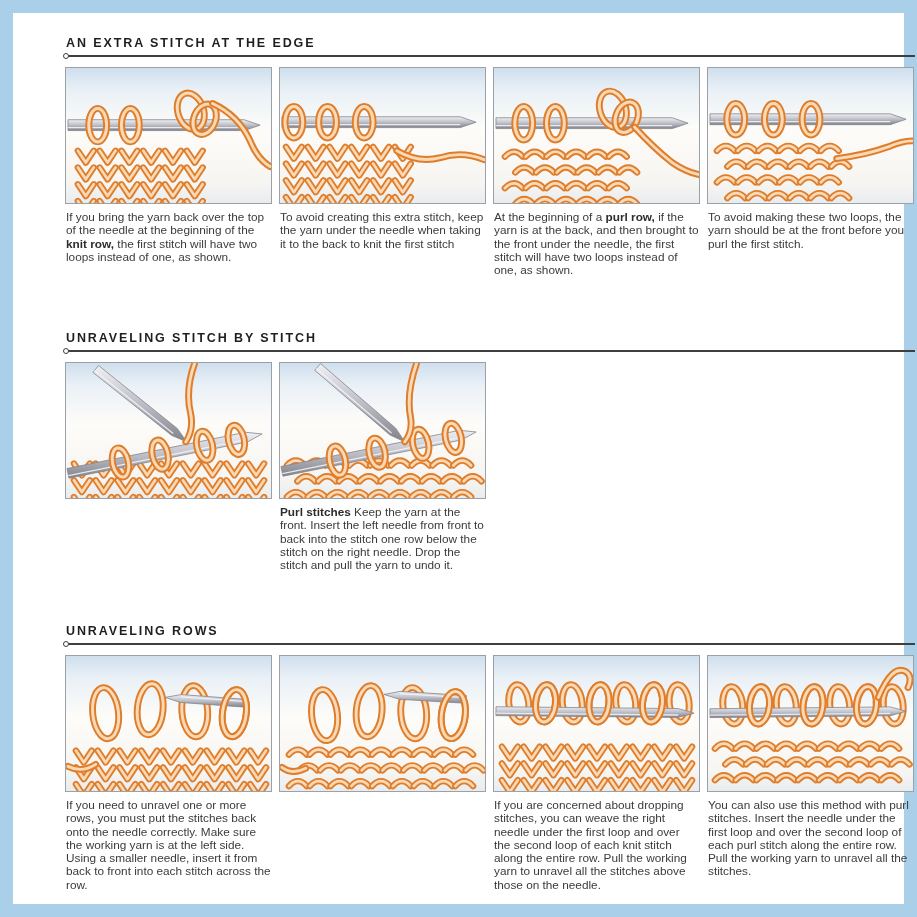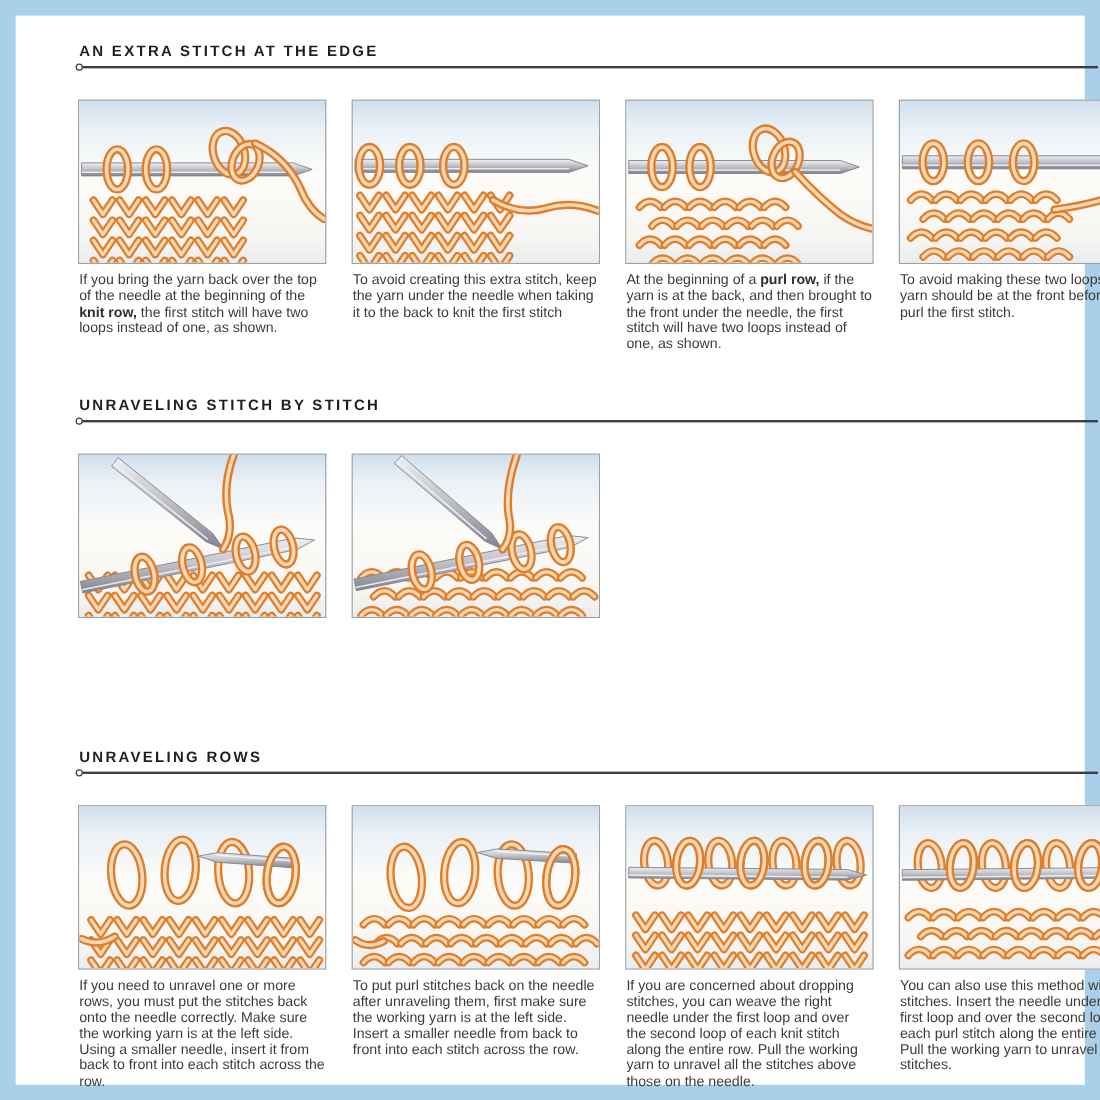--- a/index.html
+++ b/index.html
@@ -29,24 +29,24 @@
     position:relative;
     height:0;border-top:2px solid #3f3f3f;
     margin-right:2px;
   }
   .rule .dot{
     position:absolute;left:-2px;top:-4px;
     width:4px;height:4px;border:1.6px solid #3f3f3f;
     border-radius:50%;background:#fff;
   }
   .fig-grid{
-    margin-top:26px;
+    margin-top:10px;
     display:grid;
     grid-template-columns:repeat(4,207px);
-    column-gap:21px;
+    column-gap:7px;
   }
   .figure{width:207px;}
   .illus{
     width:207px;height:137px;
     border:1px solid #9ba1a6;
     box-sizing:border-box;
     overflow:hidden;
     background:#fbfbf9;
   }
   .illus svg{display:block;width:100%;height:100%;}
@@ -548,20 +548,21 @@
               <g transform="rotate(-12 175 76)">
                 <ellipse cx="175" cy="76" rx="8" ry="15" fill="none" stroke="#de7e2c" stroke-width="7"></ellipse>
                 <ellipse cx="175" cy="76" rx="8" ry="15" fill="none" stroke="#fbd9b5" stroke-width="3"></ellipse>
               </g>
               <path d="M35.05871058344258,7.4057035349612175 L110.94954245913604,72.94778560942375 Q118.47477122956802,76.47389280471188 126,80 Q121.41606064612544,73.06818926975066 116.83212129225086,66.13637853950131 L40.94128941655742,0.5942964650387821 Z" fill="url(#met)" stroke="#84848c" stroke-width="0.8"></path>
               <path d="M36.676419762549166,5.532566590732548 L112.56725163824261,71.07464866519507" stroke="#f2f3f5" stroke-width="1.3" fill="none" opacity="0.9"></path>
               <path d="M138,0 Q127,32 132,56 Q134,70 126,80" fill="none" stroke="#de7e2c" stroke-width="7" stroke-linecap="round" stroke-linejoin="round"></path>
               <path d="M138,0 Q127,32 132,56 Q134,70 126,80" fill="none" stroke="#fbd9b5" stroke-width="2.94" stroke-linecap="round" stroke-linejoin="round"></path>
             </svg>
           </div>
+        <p class="caption"><span></span><b>Purl stitches</b><span> Keep the yarn at the front. Insert the left needle from front to back into the stitch one row below the stitch on the right needle. Drop the stitch and pull the yarn to undo it.</span></p>
       </div>
     </div>
   </div>
 
   <div class="section" id="sec3">
     <h2 class="sec-heading">UNRAVELING ROWS</h2>
     <div class="rule">
         <span class="dot"></span>
       </div>
     <div class="fig-grid">
@@ -728,21 +729,20 @@
               <path d="M188.24052781609473,40.00723825282741 L121.21157480478509,35.969349517206346 Q113.10578740239254,37.48467475860317 105,39 Q112.86525958629781,41.47743650577576 120.7305191725956,43.95487301155152 L187.75947218390527,47.99276174717259 Z" fill="url(#met)" stroke="#84848c" stroke-width="0.8"></path>
               <path d="M188.10823751724263,42.20325721377234 L121.07928450593297,38.16536847815127" stroke="#f2f3f5" stroke-width="1.3" fill="none" opacity="0.9"></path>
               <g transform="rotate(7 175 60)">
                 <ellipse cx="175" cy="60" rx="12" ry="24" fill="none" stroke="#de7e2c" stroke-width="7"></ellipse>
                 <ellipse cx="175" cy="60" rx="12" ry="24" fill="none" stroke="#fbd9b5" stroke-width="3"></ellipse>
               </g>
               <path d="M26,114 Q13,121 2,113" fill="none" stroke="#de7e2c" stroke-width="7" stroke-linecap="round" stroke-linejoin="round"></path>
               <path d="M26,114 Q13,121 2,113" fill="none" stroke="#fbd9b5" stroke-width="2.94" stroke-linecap="round" stroke-linejoin="round"></path>
             </svg>
           </div>
-        <p class="caption"><span>To put purl stitches back on the needle after unraveling them, first make sure the working yarn is at the left side. Insert a smaller needle from back to front into each stitch across the row.</span><b></b><span></span></p>
       </div>
       <div class="figure">
         <div class="illus">
             <svg viewBox="0 0 207 137" preserveAspectRatio="none">
               <rect x="0" y="0" width="207" height="137" fill="url(#bg)"></rect>
               <path d="M8,92 L16,104 L24,92" fill="none" stroke="#de7e2c" stroke-width="6.5" stroke-linecap="round" stroke-linejoin="round"></path>
               <path d="M8,92 L16,104 L24,92" fill="none" stroke="#fbd9b5" stroke-width="2.73" stroke-linecap="round" stroke-linejoin="round"></path>
               <path d="M30,92 L38,104 L46,92" fill="none" stroke="#de7e2c" stroke-width="6.5" stroke-linecap="round" stroke-linejoin="round"></path>
               <path d="M30,92 L38,104 L46,92" fill="none" stroke="#fbd9b5" stroke-width="2.73" stroke-linecap="round" stroke-linejoin="round"></path>
               <path d="M52,92 L60,104 L68,92" fill="none" stroke="#de7e2c" stroke-width="6.5" stroke-linecap="round" stroke-linejoin="round"></path>

